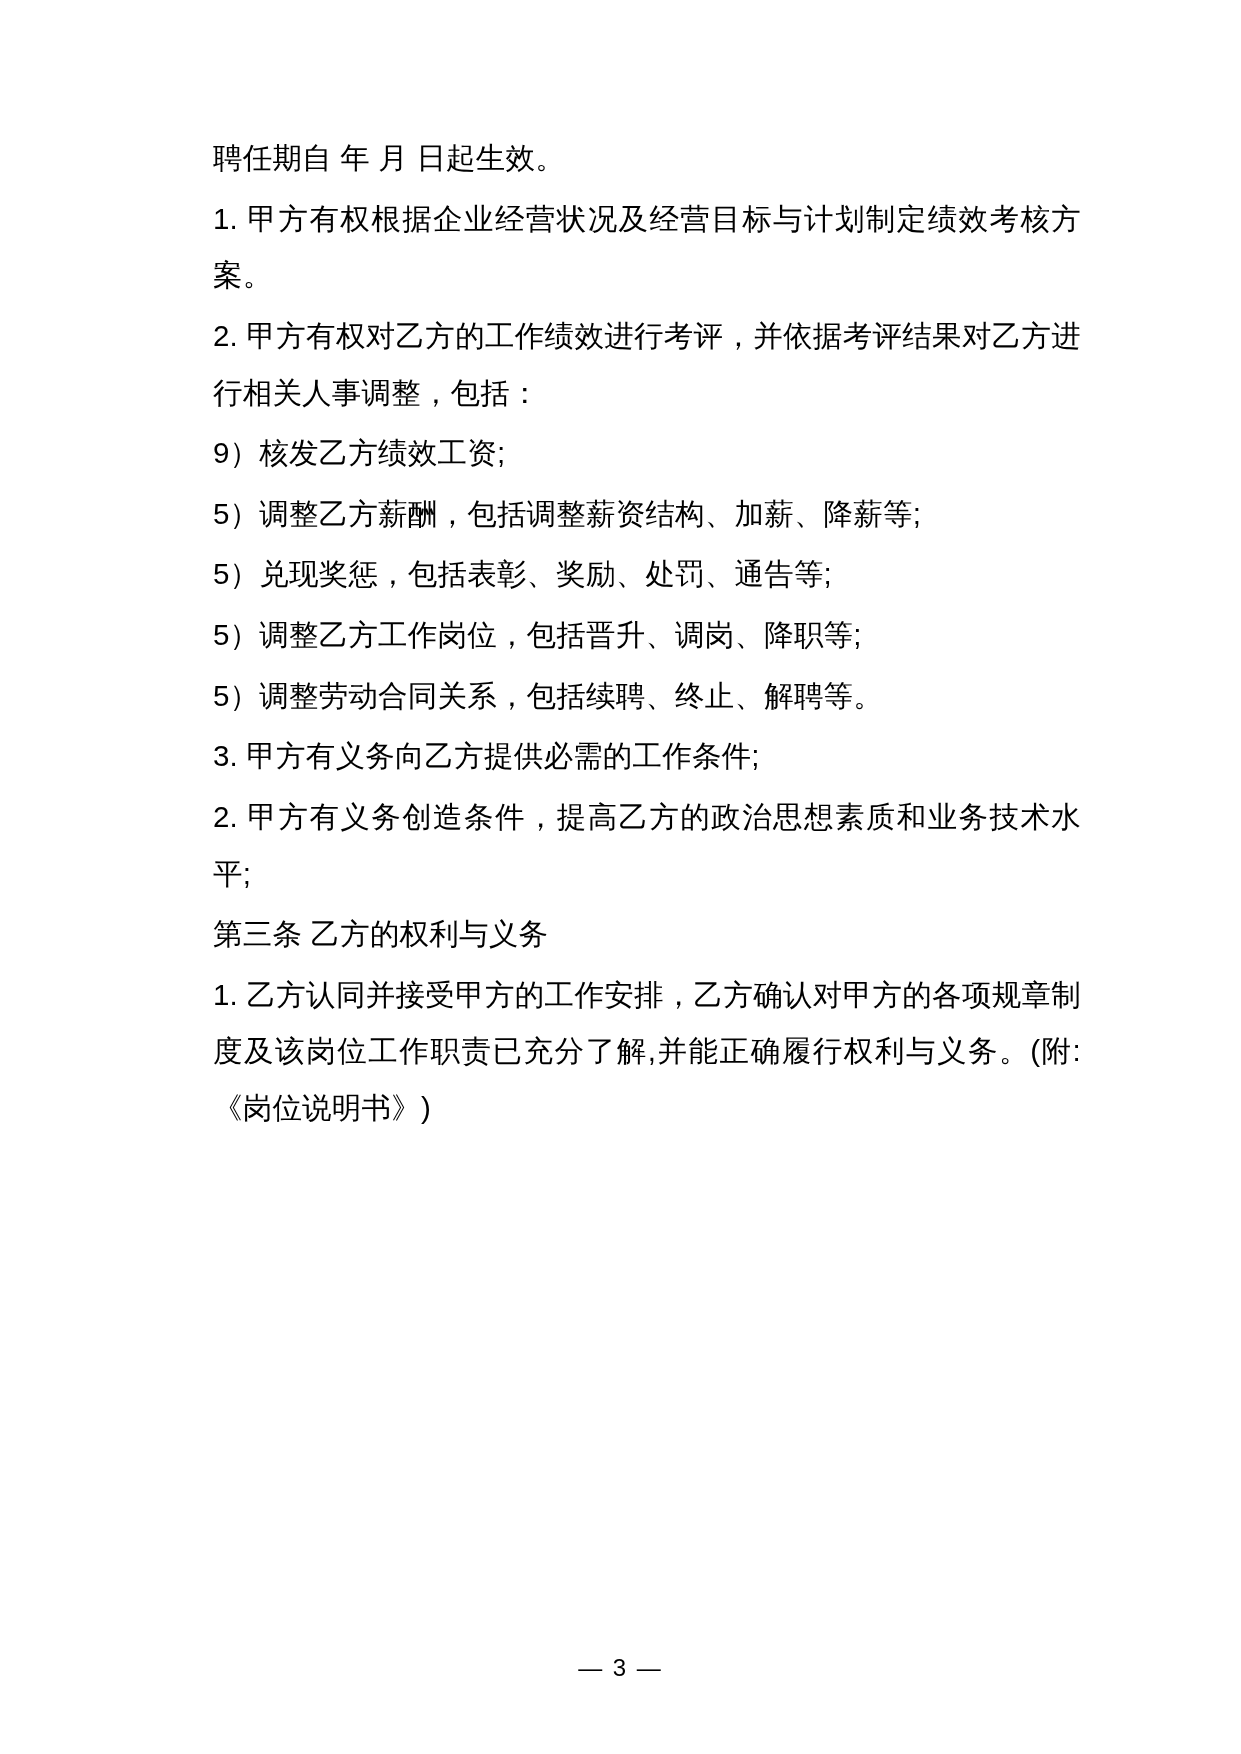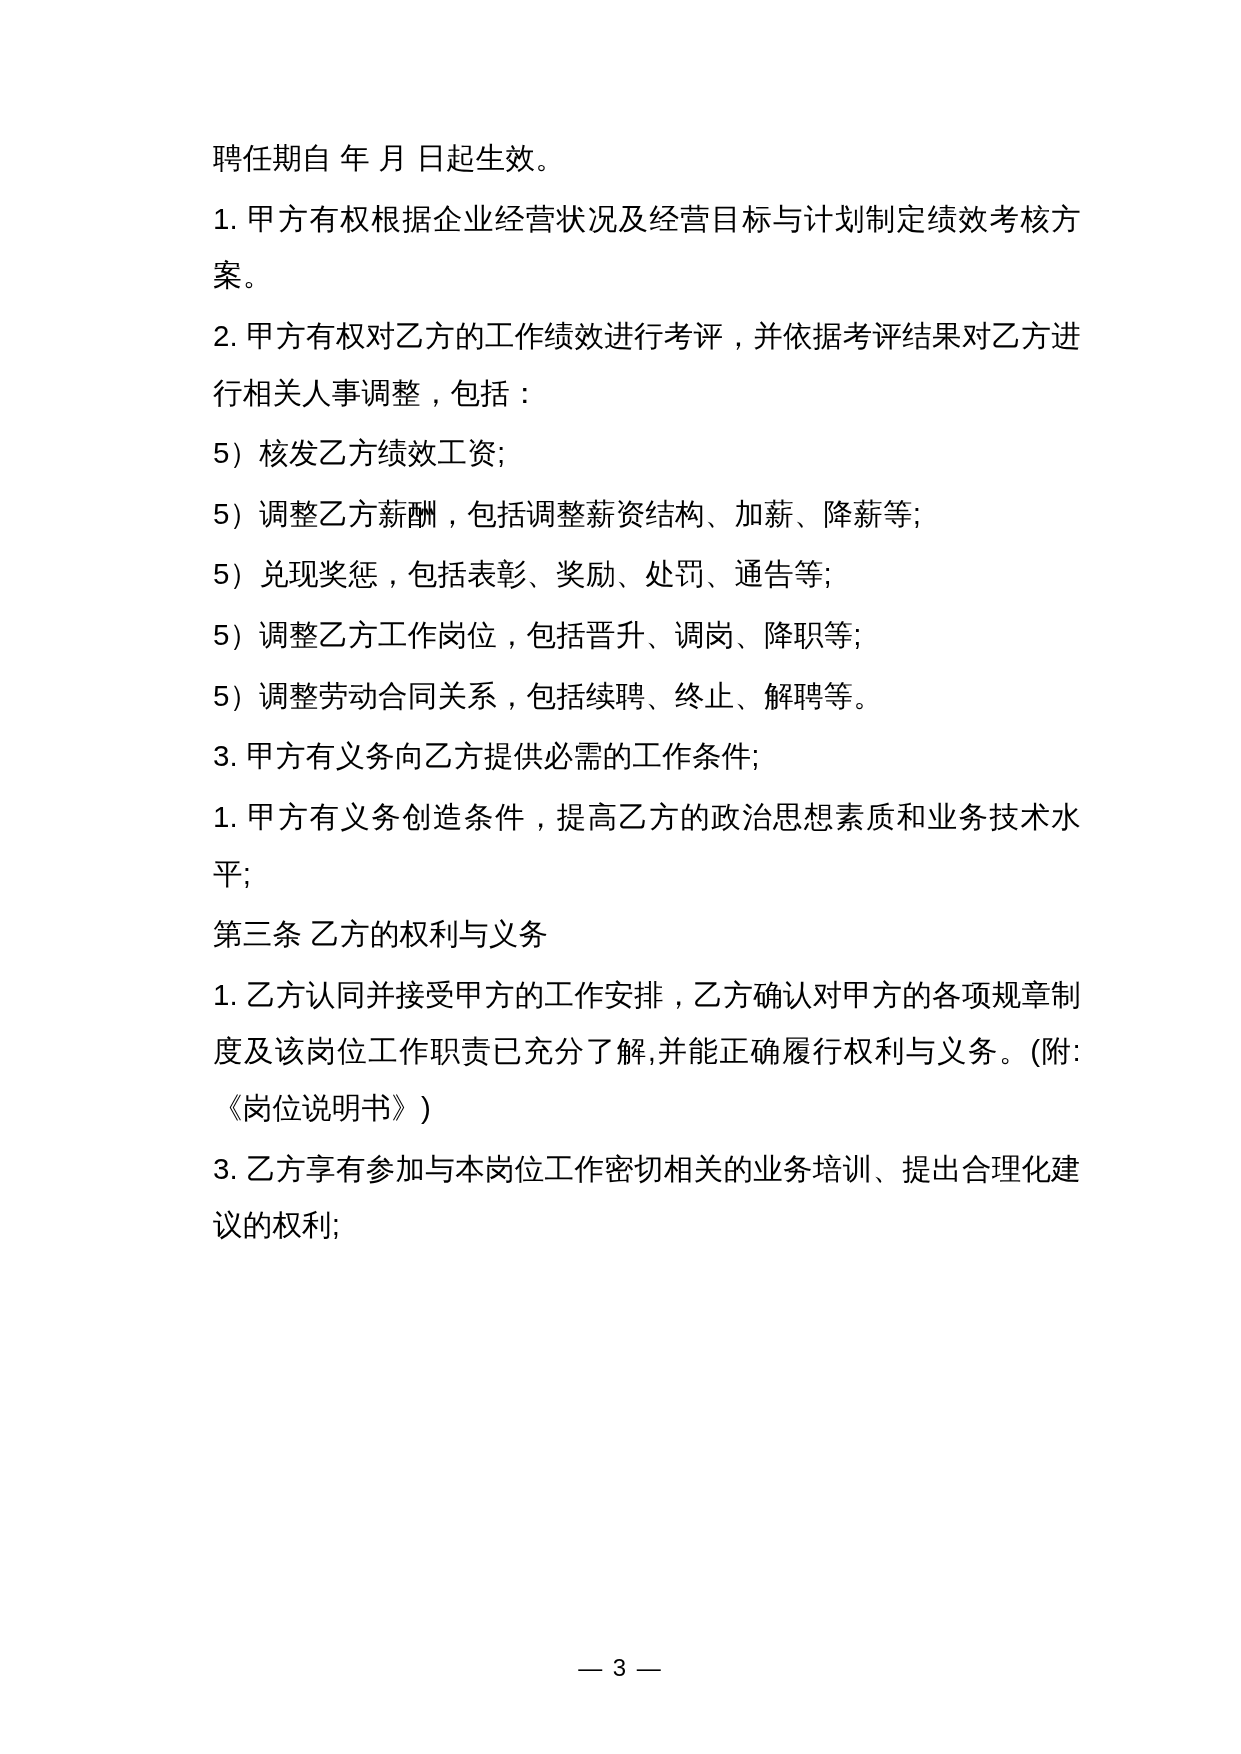--- a/index.html
+++ b/index.html
@@ -53,25 +53,24 @@
   }
 </style>
 </head>
 <body>
 
 <div class="page">
   <div class="doc-body">
     <p class="para indent-1">聘任期自  年  月  日起生效。</p>
     <p class="para hang">1. 甲方有权根据企业经营状况及经营目标与计划制定绩效考核方案。</p>
     <p class="para hang">2. 甲方有权对乙方的工作绩效进行考评，并依据考评结果对乙方进行相关人事调整，包括：</p>
-    <p class="para hang">5）核发乙方绩效工资;</p>
+    <p class="para hang">9）核发乙方绩效工资;</p>
     <p class="para hang">5）调整乙方薪酬，包括调整薪资结构、加薪、降薪等;</p>
     <p class="para hang">5）兑现奖惩，包括表彰、奖励、处罚、通告等;</p>
     <p class="para hang">5）调整乙方工作岗位，包括晋升、调岗、降职等;</p>
     <p class="para hang">5）调整劳动合同关系，包括续聘、终止、解聘等。</p>
     <p class="para hang">3. 甲方有义务向乙方提供必需的工作条件;</p>
-    <p class="para hang">1. 甲方有义务创造条件，提高乙方的政治思想素质和业务技术水平;</p>
+    <p class="para hang">2. 甲方有义务创造条件，提高乙方的政治思想素质和业务技术水平;</p>
     <p class="para indent-1">第三条  乙方的权利与义务</p>
     <p class="para hang">1. 乙方认同并接受甲方的工作安排，乙方确认对甲方的各项规章制度及该岗位工作职责已充分了解,并能正确履行权利与义务。(附:《岗位说明书》)</p>
-    <p class="para hang">3. 乙方享有参加与本岗位工作密切相关的业务培训、提出合理化建议的权利;</p>
   </div>
   <div class="page-number">— 3 —</div>
 </div>
 
 </body></html>

